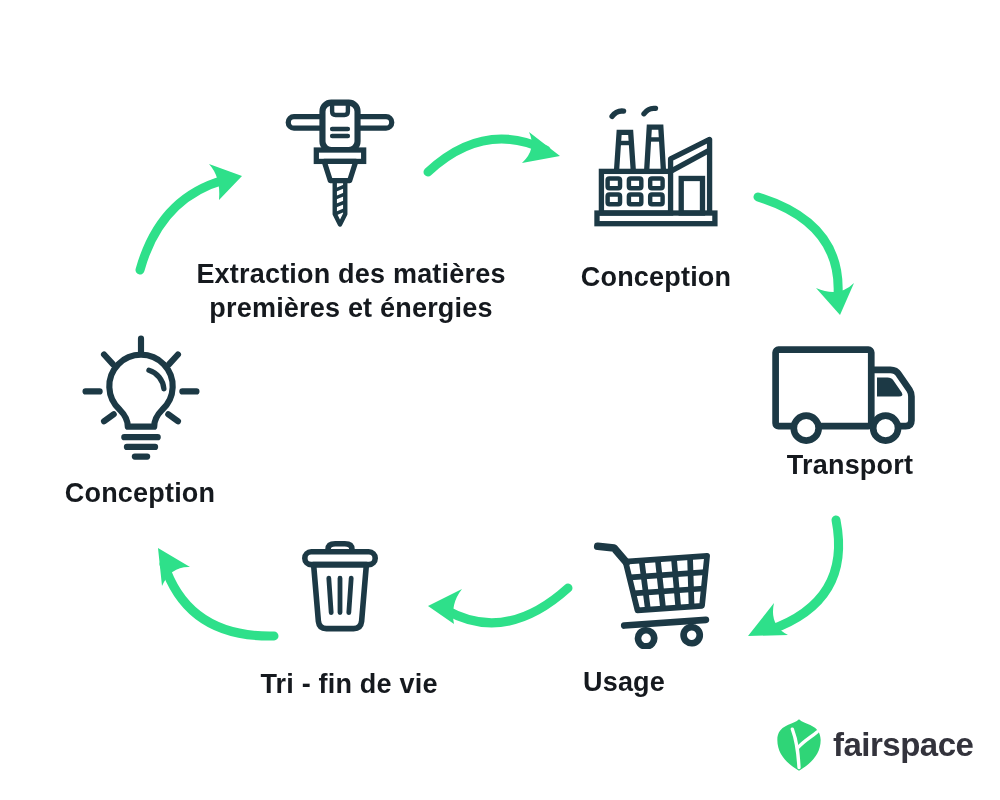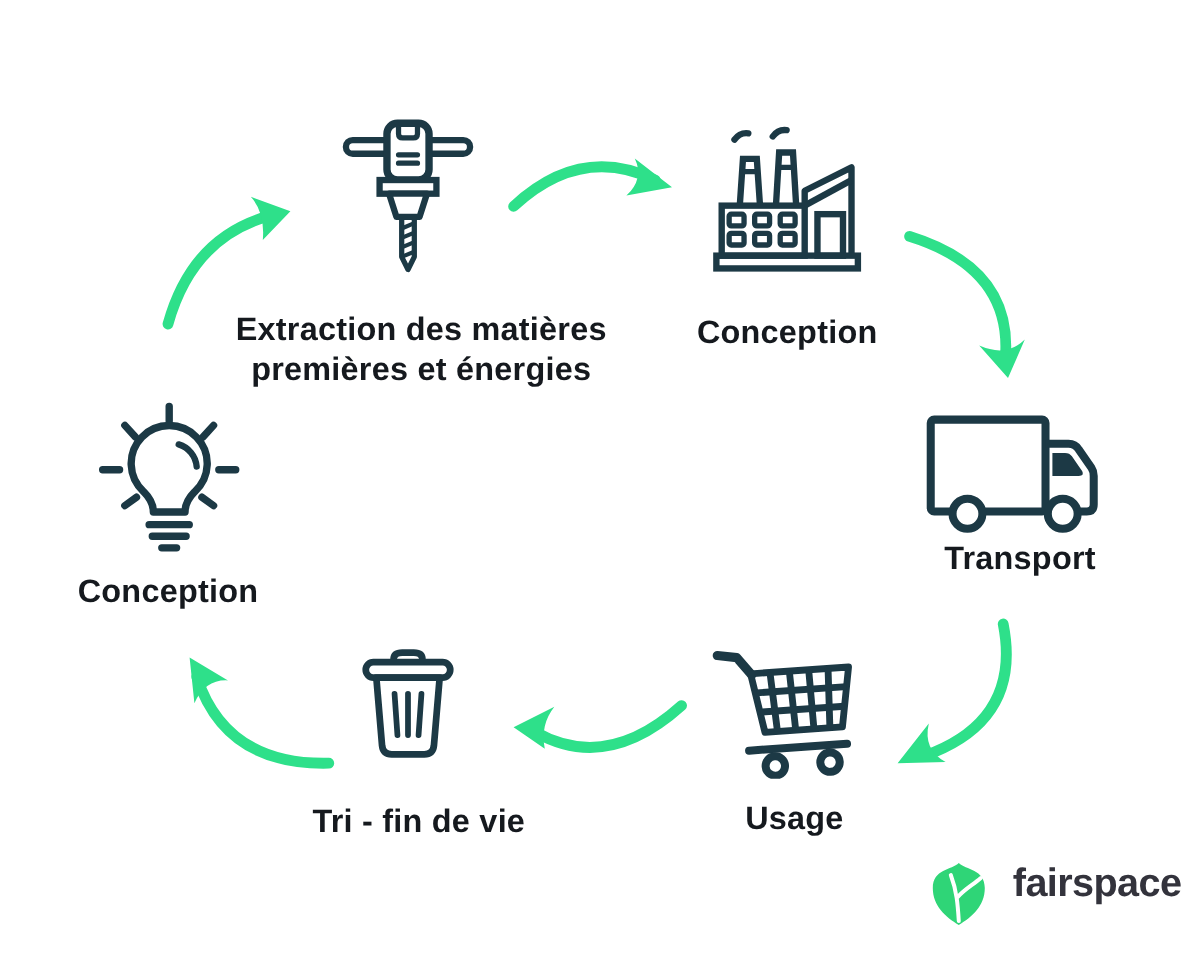--- a/index.html
+++ b/index.html
@@ -16,21 +16,21 @@
   .stage-label{
     position:absolute;transform:translateX(-50%);
     color:var(--label,#15191E);font-weight:600;font-size:27px;line-height:34px;
     text-align:center;white-space:pre-line;letter-spacing:0.2px;
   }
   .title{
     position:absolute;left:500px;top:379px;transform:translateX(-50%);
     color:var(--title,#2BD47F);font-weight:800;font-size:42px;letter-spacing:1px;
     white-space:nowrap;
   }
-  .logo{position:absolute;left:774px;top:717px;display:flex;gap:11px;}
+  .logo{position:absolute;left:774px;top:717px;display:flex;align-items:center;}
   .logo-leaf{width:50px;height:56px;color:var(--logo_leaf,#2FD577);}
   .logo-leaf svg{display:block;width:100%;height:100%;}
   .logo-text{
     margin-left:9px;color:var(--logo_text,#33333C);
     font-weight:700;font-size:33px;letter-spacing:-0.5px;
   }
 </style>
 </head>
 <body>
 
@@ -91,21 +91,21 @@
         <path d="M8,12 l17,3 12,16" fill="none" stroke="currentColor" stroke-width="8" stroke-linecap="round" stroke-linejoin="round"></path>
         <path d="M36,30 h86 l-9,52 h-68 z" fill="none" stroke="currentColor" stroke-width="6" stroke-linejoin="round"></path>
         <path d="M53,30 l3,52 M70,30 l2,52 M87,30 l1,52 M104,30 l-2,52" fill="none" stroke="currentColor" stroke-width="6"></path>
         <path d="M40,47 h79 M42,64 h74" fill="none" stroke="currentColor" stroke-width="6"></path>
         <path d="M30,97 h86" fill="none" stroke="currentColor" stroke-width="7" stroke-linecap="round"></path>
         <circle cx="52" cy="112" r="8.5" fill="none" stroke="currentColor" stroke-width="7"></circle>
         <circle cx="100" cy="112" r="8.5" fill="none" stroke="currentColor" stroke-width="7"></circle>
       </g>
     </svg>
   </div>
-  <div class="stage-label" style="left:662px;top:665px">Usage</div>
+  <div class="stage-label" style="left:624px;top:665px">Usage</div>
 
   <div class="icon" style="left:296px;top:538px;width:88px;height:106px">
     <svg viewBox="0 0 110 132">
       <path d="M40,17 v-3 q0,-7 9,-7 h12 q9,0 9,7 v3" fill="none" stroke="currentColor" stroke-width="7"></path>
       <rect x="11" y="17" width="88" height="16" rx="8" fill="none" stroke="currentColor" stroke-width="7"></rect>
       <path d="M22,33 h66 l-6,71 q-1,9 -10,9 h-34 q-9,0 -10,-9 z" fill="none" stroke="currentColor" stroke-width="7" stroke-linejoin="round"></path>
       <path d="M41,50 l3,43 M55,50 v43 M69,50 l-3,43" fill="none" stroke="currentColor" stroke-width="6" stroke-linecap="round"></path>
     </svg>
   </div>
   <div class="stage-label" style="left:349px;top:667px">Tri - fin de vie</div>

